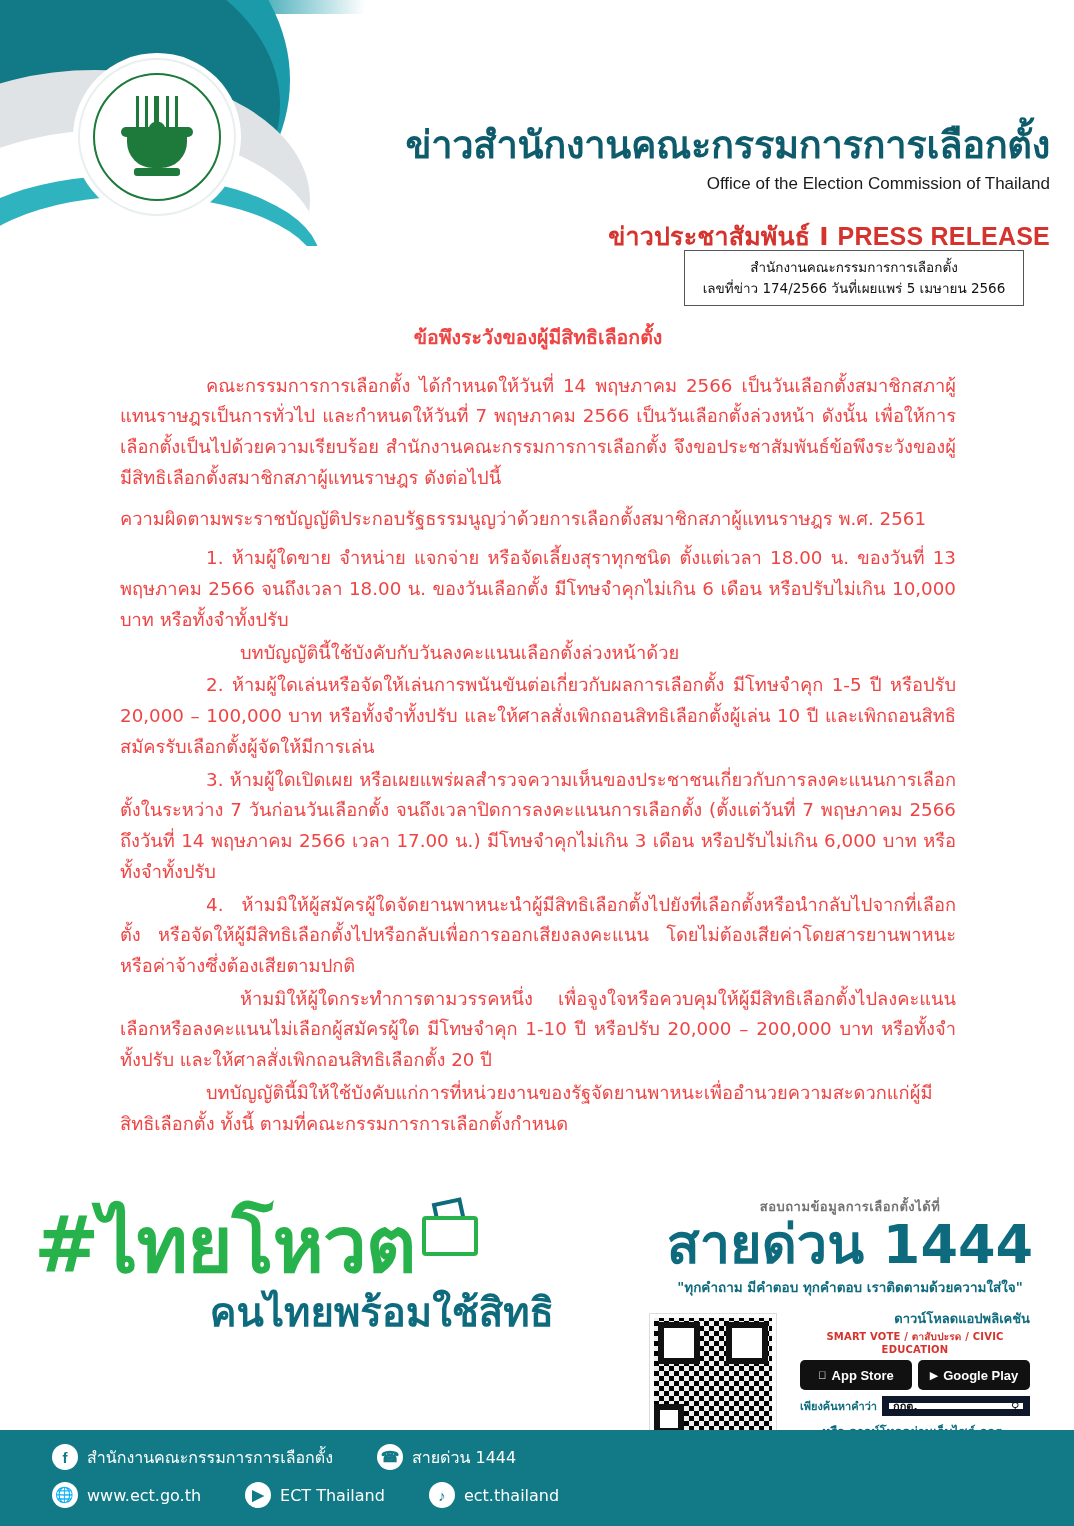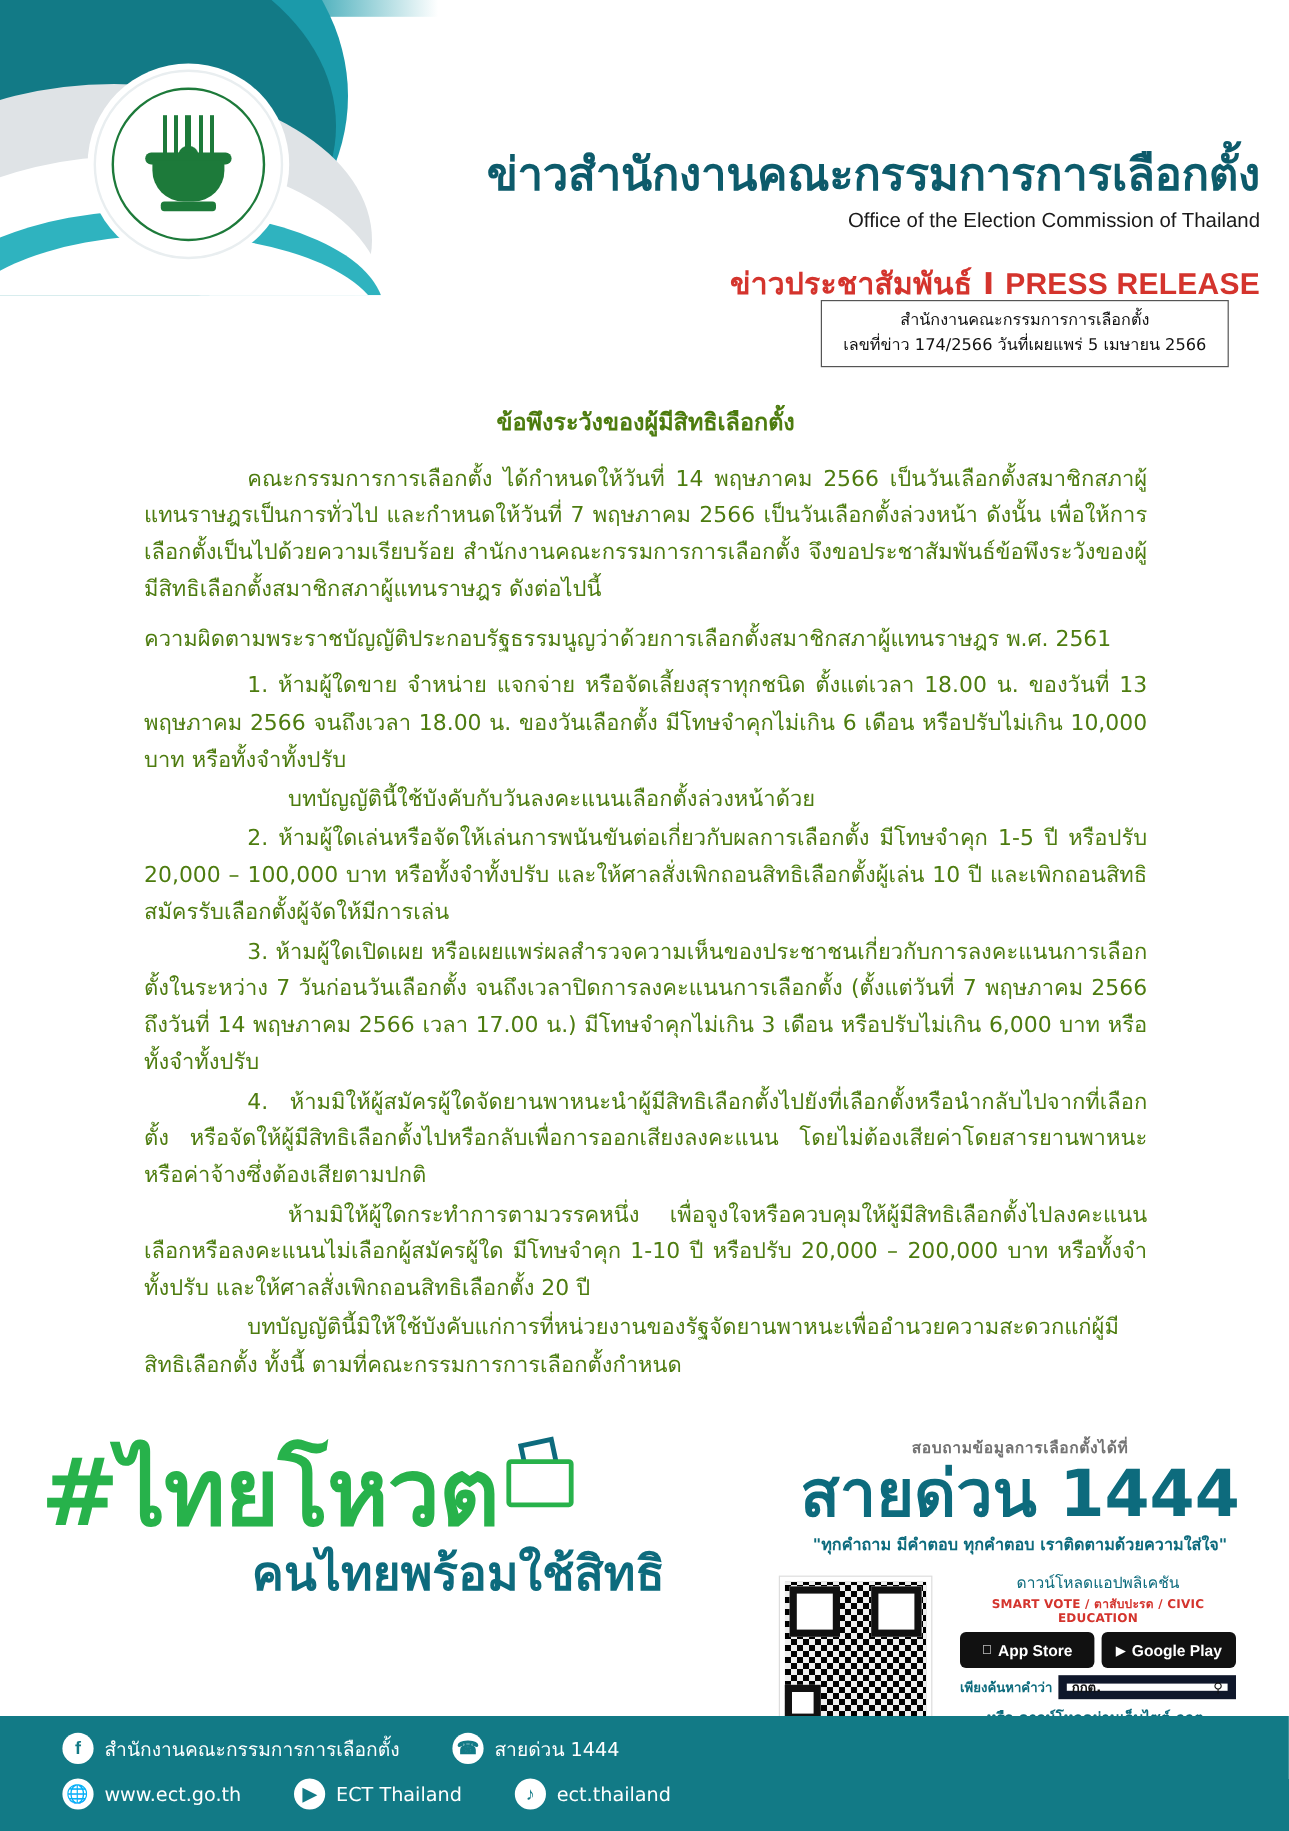--- a/index.html
+++ b/index.html
@@ -164,26 +164,25 @@
     color: #111;
     line-height: 1.55;
   }
 
   
   .doc-body {
     position: absolute;
     left: 0; top: 322px;
     width: 1074px;
     padding: 0 118px 0 120px;
-    color: #4d7c0f;
+    color: #ef4444;
     font-size: 18.3px;
     line-height: 1.68;
     text-align: justify;
     text-justify: inter-word;
-    margin-top: 14px;
   }
   .doc-title {
     text-align: center;
     font-weight: bold;
     font-size: 19.5px;
     margin-bottom: 16px;
   }
   .p { margin: 0 0 2px 0; text-indent: 86px; }
   .p.ind2 { text-indent: 120px; }
   .bold { font-weight: normal; text-indent: 0; margin-top: 10px; margin-bottom: 4px;}
@@ -293,21 +292,21 @@
     width: 70px; height: 30px;
     color: #d4342d;
     font-size: 26px;
   }
 
   .appbox {
     position: absolute;
     left: 800px; top: 112px;
     width: 230px;
   }
-  .appbox-t1 { font-size: 13px; color: #0d6b7d; font-weight: normal; text-align:center;}
+  .appbox-t1 { font-size: 13px; color: #0d6b7d; font-weight: bold; text-align:right;}
   .appbox-t2 { font-size: 10px; color: #d4342d; font-weight: bold; text-align:center; letter-spacing: .2px;}
   .store-row { display: flex; gap: 6px; margin-top: 5px; }
   .store {
     flex: 1;
     background: #111; color: #fff;
     border-radius: 5px;
     height: 30px;
     display: flex; align-items: center; justify-content: center;
     gap: 5px;
     font-size: 11px;

